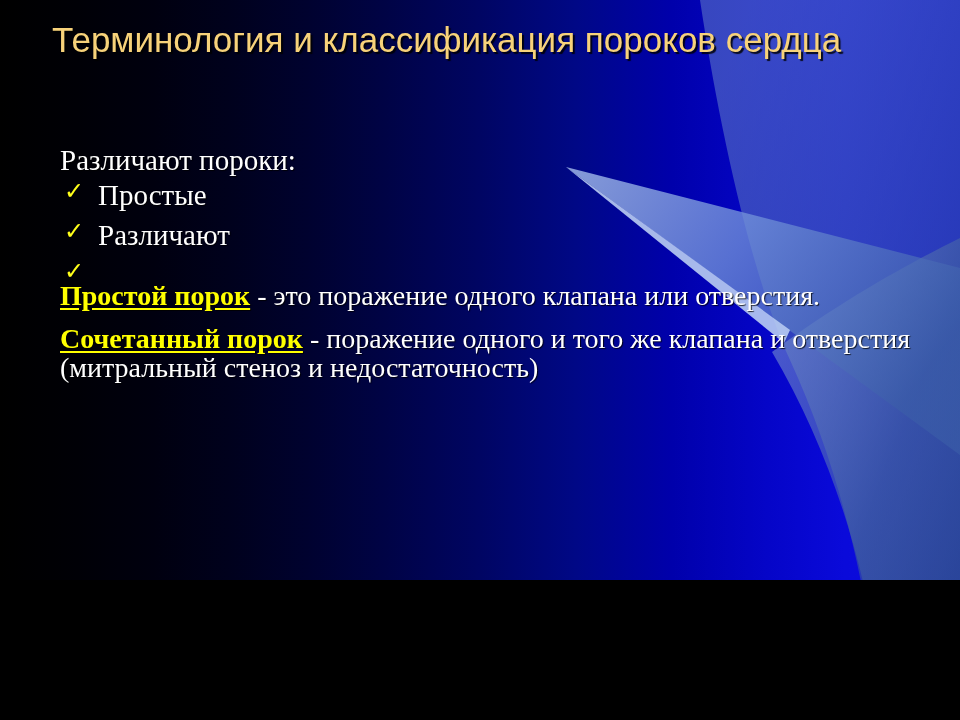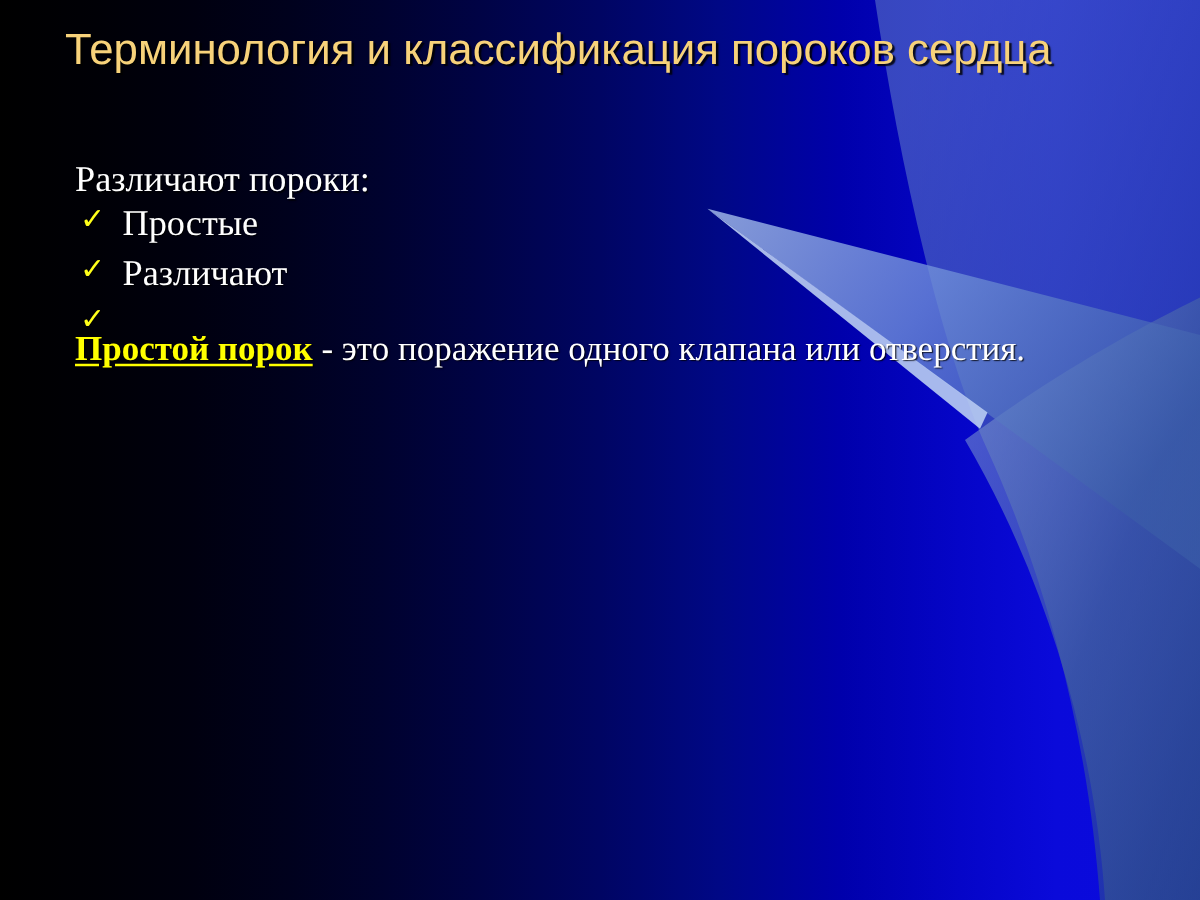--- a/index.html
+++ b/index.html
@@ -4,21 +4,21 @@
 <title>Slide</title>
 <style>
   html, body {
     margin: 0;
     padding: 0;
     background: #000;
   }
   #slide {
     position: relative;
     width: 960px;
-    height: 720px;
+    height: 580px;
     overflow: hidden;
     font-family: "Liberation Serif", "DejaVu Serif", serif;
     background: #000010;
     text-decoration: underline;
   }
 
   
   .bg-gradient {
     position: absolute;
     left: 0; top: 0;
@@ -62,21 +62,21 @@
   .body-area {
     position: absolute;
     left: 52px;
     top: 130px;
     width: 890px;
   }
   .lead {
     font-size: 29px;
     line-height: 1.0;
     color: #ffffff;
-    margin: 0 0 6px 0;
+    margin: 16px 0 6px 0;
     padding-left: 8px;
     text-shadow: 1px 1px 1px rgba(0,0,0,0.8);
   }
   .check-list {
     list-style: none;
     margin: 0 0 10px 0;
     padding: 0;
   }
   .check-item {
     position: relative;
@@ -166,16 +166,19 @@
       </li>
       <li class="check-item">
         <span class="check-mark">✓</span>
       </li>
     </ul>
 
     <p class="para">
       <span class="term">Простой порок</span><span> - это поражение одного клапана или отверстия.</span>
     </p>
 
+    <p class="para">
+      <span class="term">Сочетанный порок</span><span> - поражение одного и того же клапана и отверстия (митральный стеноз и недостаточность)</span>
+    </p>
 
 
   </div>
 </div>
 
 </body></html>

